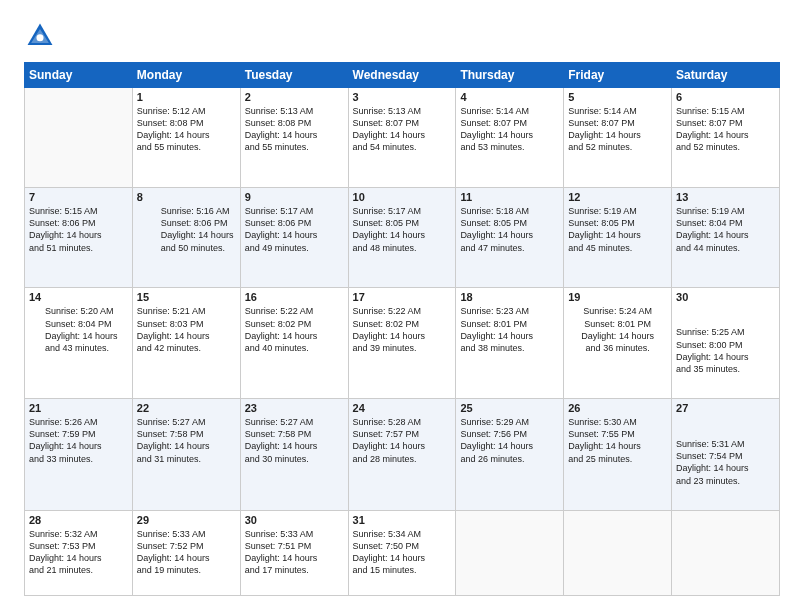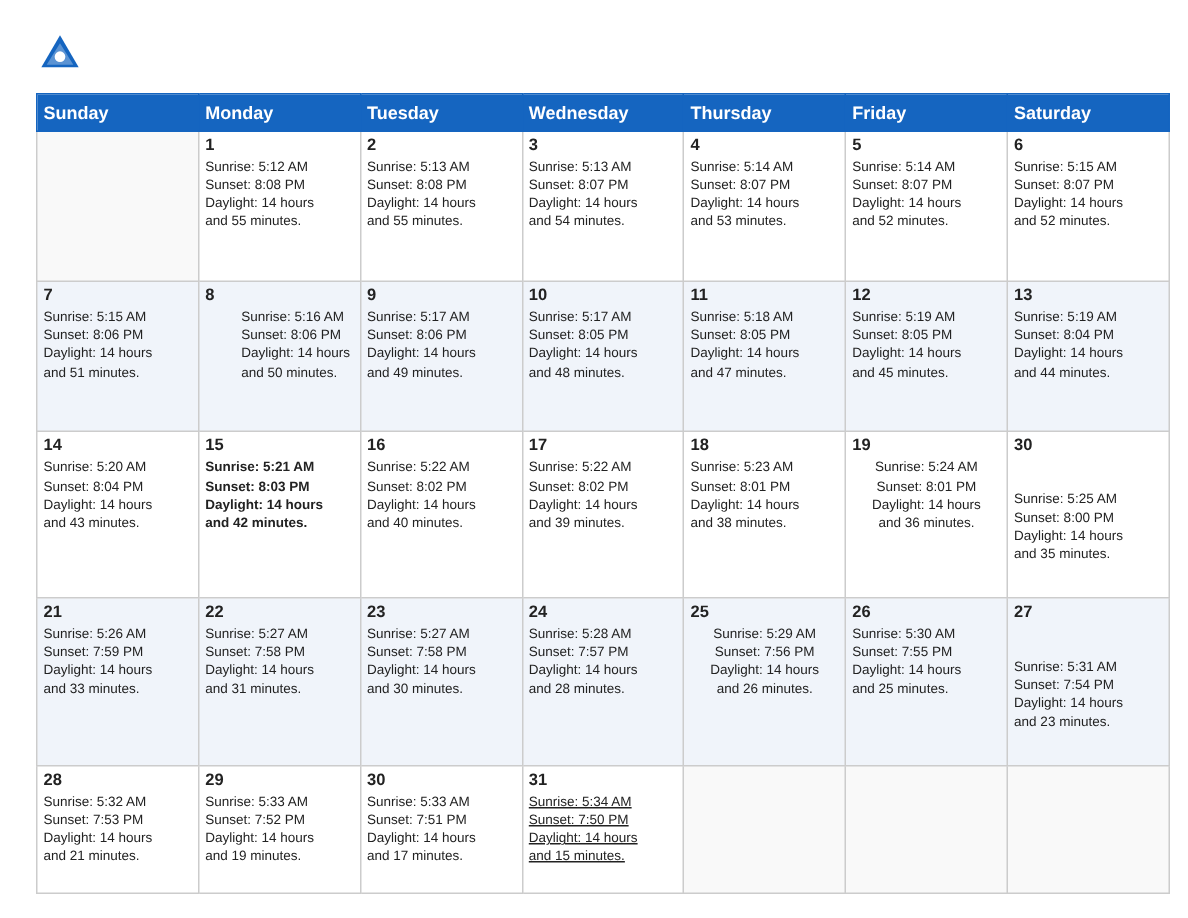--- a/index.html
+++ b/index.html
@@ -226,28 +226,28 @@
             <span class="day-num">13</span>
             <div class="cell-info" style="white-space: pre-line;">Sunrise: 5:19 AM
 Sunset: 8:04 PM
 Daylight: 14 hours
 and 44 minutes.</div>
           </td>
         </tr>
         <tr>
           <td>
             <span class="day-num">14</span>
-            <div class="cell-info" style="white-space: pre-line;">Sunrise: 5:20 AM
+            <div class="cell-info" style="white-space: pre-line; margin-left: 16px;">Sunrise: 5:20 AM
 Sunset: 8:04 PM
 Daylight: 14 hours
 and 43 minutes.</div>
           </td>
           <td>
             <span class="day-num">15</span>
-            <div class="cell-info" style="white-space: pre-line; font-weight: bold;">Sunrise: 5:21 AM
+            <div class="cell-info" style="white-space: pre-line;">Sunrise: 5:21 AM
 Sunset: 8:03 PM
 Daylight: 14 hours
 and 42 minutes.</div>
           </td>
           <td>
             <span class="day-num">16</span>
             <div class="cell-info" style="white-space: pre-line;">Sunrise: 5:22 AM
 Sunset: 8:02 PM
 Daylight: 14 hours
 and 40 minutes.</div>
@@ -305,21 +305,21 @@
           </td>
           <td>
             <span class="day-num">24</span>
             <div class="cell-info" style="white-space: pre-line;">Sunrise: 5:28 AM
 Sunset: 7:57 PM
 Daylight: 14 hours
 and 28 minutes.</div>
           </td>
           <td>
             <span class="day-num">25</span>
-            <div class="cell-info" style="white-space: pre-line; text-align: center;">Sunrise: 5:29 AM
+            <div class="cell-info" style="white-space: pre-line;">Sunrise: 5:29 AM
 Sunset: 7:56 PM
 Daylight: 14 hours
 and 26 minutes.</div>
           </td>
           <td>
             <span class="day-num">26</span>
             <div class="cell-info" style="white-space: pre-line;">Sunrise: 5:30 AM
 Sunset: 7:55 PM
 Daylight: 14 hours
 and 25 minutes.</div>
@@ -349,21 +349,21 @@
           </td>
           <td>
             <span class="day-num">30</span>
             <div class="cell-info" style="white-space: pre-line;">Sunrise: 5:33 AM
 Sunset: 7:51 PM
 Daylight: 14 hours
 and 17 minutes.</div>
           </td>
           <td>
             <span class="day-num">31</span>
-            <div class="cell-info" style="white-space: pre-line; text-decoration: underline;">Sunrise: 5:34 AM
+            <div class="cell-info" style="white-space: pre-line;">Sunrise: 5:34 AM
 Sunset: 7:50 PM
 Daylight: 14 hours
 and 15 minutes.</div>
           </td>
           <td class="empty-cell"></td>
           <td class="empty-cell"></td>
           <td class="empty-cell"></td>
         </tr>
       </tbody>
   </table>

